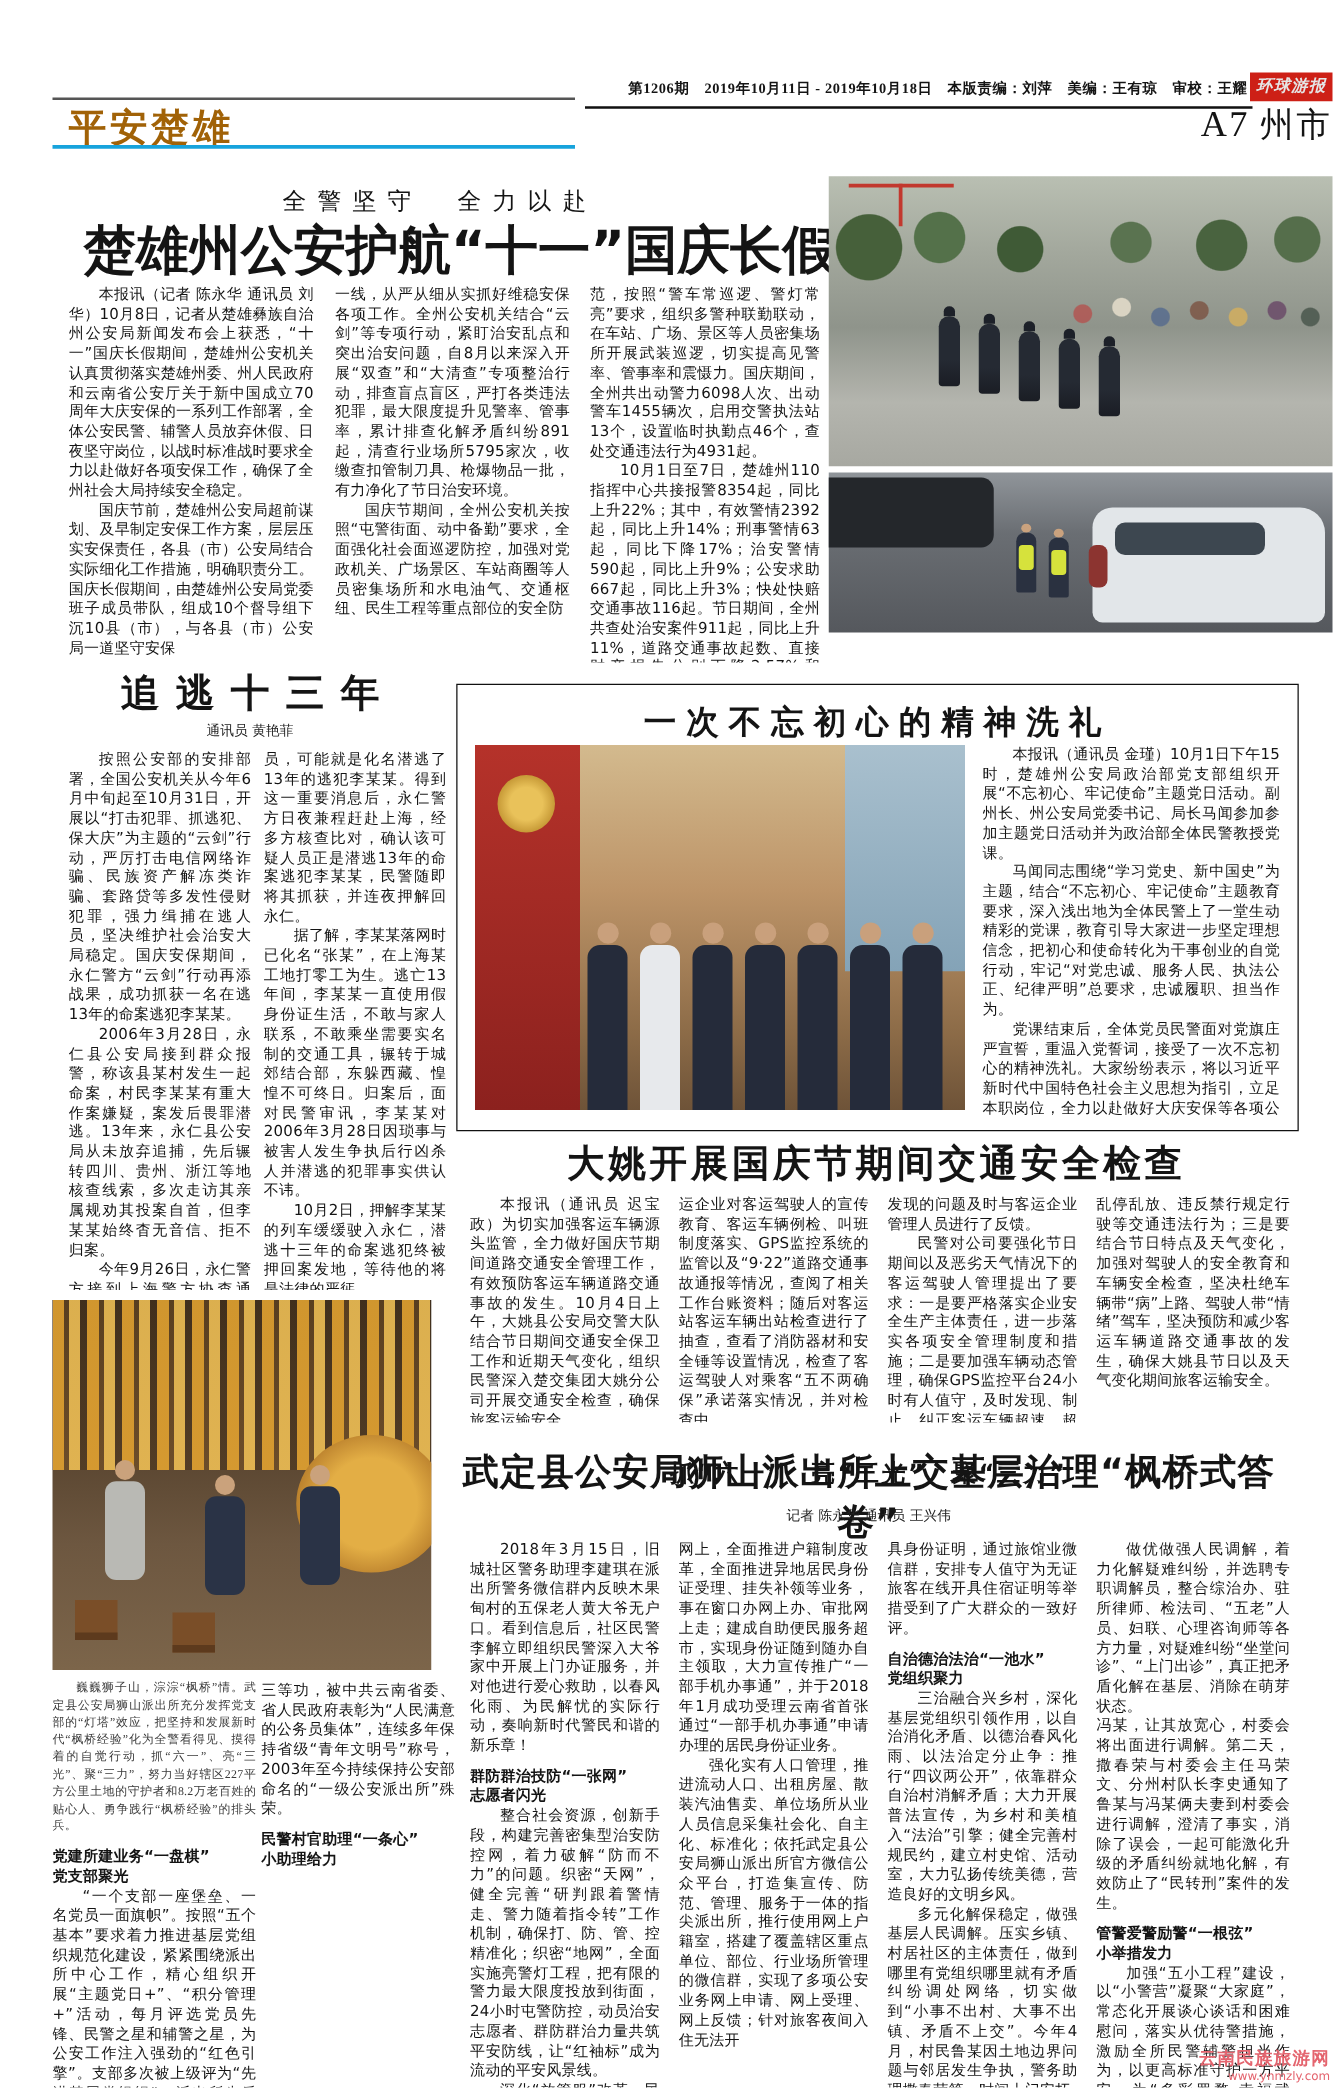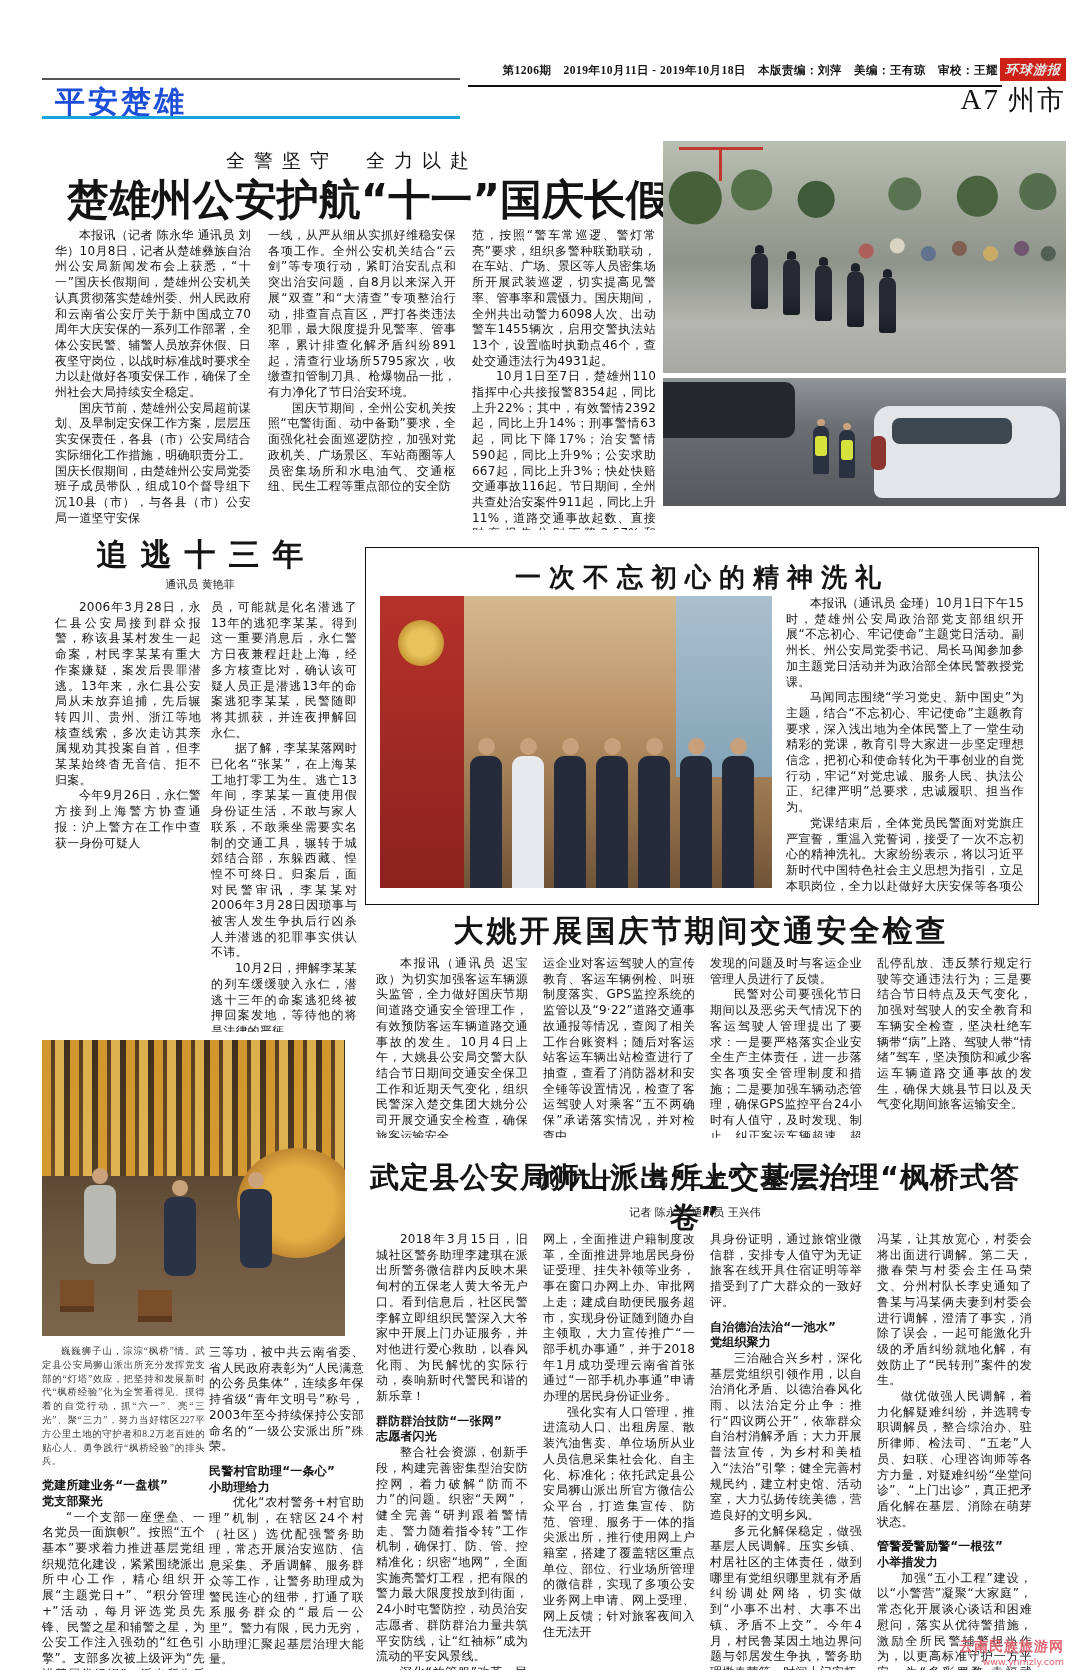--- a/index.html
+++ b/index.html
@@ -8,21 +8,21 @@
   
   .info-line{position:absolute;left:420px;top:63px;width:578px;text-align:right;
              font-family:"Liberation Serif",serif;font-weight:bold;font-size:11.5px;letter-spacing:.5px;}
   .head-rule{position:absolute;left:468px;top:85px;width:534px;height:2px;background:#111;}
   .brand-box{position:absolute;left:1000px;top:58px;width:66px;height:23px;background:#cd2016;
              color:#e5e5e5;font-weight:bold;font-style:italic;font-size:13px;line-height:23px;text-align:center;letter-spacing:1px;}
   .page-no{position:absolute;left:866px;top:82px;width:200px;text-align:right;
            font-family:"Liberation Serif",serif;font-size:29px;letter-spacing:2px;}
   .page-no .sec{margin-left:8px;font-size:27px;}
   .mast-rule-top{position:absolute;left:42px;top:78px;width:418px;height:1.5px;background:#555;}
-  .masthead{position:absolute;left:55px;top:82px;font-size:30px;font-weight:900;color:#1d4ed8;letter-spacing:3px;}
+  .masthead{position:absolute;left:55px;top:82px;font-size:30px;font-weight:900;color:#a16207;letter-spacing:3px;}
   .mast-rule-bot{position:absolute;left:42px;top:116px;width:418px;height:2.5px;background:#17a3dc;}
   
   .col{position:absolute;font-size:12px;line-height:15.7px;text-align:justify;overflow:hidden;letter-spacing:.2px;}
   .para{margin:0;text-indent:2em;}
   .cont{text-indent:0;}
   .subhead{font-weight:700;text-indent:0;}
   .gap{margin-top:9px;}
   .byline{position:absolute;text-align:center;font-size:11px;color:#222;}
   
   .a1-kicker{position:absolute;left:42px;top:148px;width:620px;text-align:center;
@@ -170,20 +170,21 @@
     <div class="car-dark"></div>
     <div class="car-white"></div>
     <div class="cop"></div>
     <div class="cop"></div>
     <div class="rider"></div>
   </div>
 
   <div class="a2-head">追逃十三年</div>
   <div class="byline" style="left:42px;top:577px;width:316px;">通讯员 黄艳菲</div>
   <div class="col" style="left:55px;top:600px;width:146px;height:432px;">
+      <p class="para">按照公安部的安排部署，全国公安机关从今年6月中旬起至10月31日，开展以“打击犯罪、抓逃犯、保大庆”为主题的“云剑”行动，严厉打击电信网络诈骗、民族资产解冻类诈骗、套路贷等多发性侵财犯罪，强力缉捕在逃人员，坚决维护社会治安大局稳定。国庆安保期间，永仁警方“云剑”行动再添战果，成功抓获一名在逃13年的命案逃犯李某某。</p>
       <p class="para">2006年3月28日，永仁县公安局接到群众报警，称该县某村发生一起命案，村民李某某有重大作案嫌疑，案发后畏罪潜逃。13年来，永仁县公安局从未放弃追捕，先后辗转四川、贵州、浙江等地核查线索，多次走访其亲属规劝其投案自首，但李某某始终杳无音信、拒不归案。</p>
       <p class="para">今年9月26日，永仁警方接到上海警方协查通报：沪上警方在工作中查获一身份可疑人</p>
     </div>
   <div class="col" style="left:211px;top:600px;width:146px;height:432px;">
       <p class="para cont">员，可能就是化名潜逃了13年的逃犯李某某。得到这一重要消息后，永仁警方日夜兼程赶赴上海，经多方核查比对，确认该可疑人员正是潜逃13年的命案逃犯李某某，民警随即将其抓获，并连夜押解回永仁。</p>
       <p class="para">据了解，李某某落网时已化名“张某”，在上海某工地打零工为生。逃亡13年间，李某某一直使用假身份证生活，不敢与家人联系，不敢乘坐需要实名制的交通工具，辗转于城郊结合部，东躲西藏、惶惶不可终日。归案后，面对民警审讯，李某某对2006年3月28日因琐事与被害人发生争执后行凶杀人并潜逃的犯罪事实供认不讳。</p>
       <p class="para">10月2日，押解李某某的列车缓缓驶入永仁，潜逃十三年的命案逃犯终被押回案发地，等待他的将是法律的严惩。</p>
     </div>
 
   <div class="a3-box">
@@ -239,43 +240,42 @@
     <div>
         <div class="subhead gap">党建所建业务“一盘棋”</div>
         <div class="subhead">党支部聚光</div>
         <p class="para">“一个支部一座堡垒、一名党员一面旗帜”。按照“五个基本”要求着力推进基层党组织规范化建设，紧紧围绕派出所中心工作，精心组织开展“主题党日+”、“积分管理+”活动，每月评选党员先锋、民警之星和辅警之星，为公安工作注入强劲的“红色引擎”。支部多次被上级评为“先进基层党组织”，派出所先后荣记集体二等功、</p>
       </div>
   </div>
   <div class="col" style="left:209px;top:1345px;width:155px;height:325px;">
       <p class="para cont">三等功，被中共云南省委、省人民政府表彰为“人民满意的公务员集体”，连续多年保持省级“青年文明号”称号，2003年至今持续保持公安部命名的“一级公安派出所”殊荣。</p>
       <div class="subhead gap">民警村官助理“一条心”</div>
       <div class="subhead">小助理给力</div>
-      <p class="para">优化“农村警务+村官助理”机制，在辖区24个村（社区）选优配强警务助理，常态开展治安巡防、信息采集、矛盾调解、服务群众等工作，让警务助理成为警民连心的纽带，打通了联系服务群众的“最后一公里”。警力有限，民力无穷，小助理汇聚起基层治理大能量。</p>
     </div>
   <div class="col" style="left:376px;top:1232px;width:152px;height:438px;">
       <p class="para">2018年3月15日，旧城社区警务助理李建琪在派出所警务微信群内反映木果甸村的五保老人黄大爷无户口。看到信息后，社区民警李解立即组织民警深入大爷家中开展上门办证服务，并对他进行爱心救助，以春风化雨、为民解忧的实际行动，奏响新时代警民和谐的新乐章！</p>
       <div class="subhead gap">群防群治技防“一张网”</div>
       <div class="subhead">志愿者闪光</div>
       <p class="para">整合社会资源，创新手段，构建完善密集型治安防控网，着力破解“防而不力”的问题。织密“天网”，健全完善“研判跟着警情走、警力随着指令转”工作机制，确保打、防、管、控精准化；织密“地网”，全面实施亮警灯工程，把有限的警力最大限度投放到街面，24小时屯警防控，动员治安志愿者、群防群治力量共筑平安防线，让“红袖标”成为流动的平安风景线。</p>
       <p class="para">深化“放管服”改革，民生警务提速增效，把更多户籍业务从窗口搬到</p>
     </div>
   <div class="col" style="left:543px;top:1232px;width:152px;height:438px;">
       <p class="para cont">网上，全面推进户籍制度改革，全面推进异地居民身份证受理、挂失补领等业务，事在窗口办网上办、审批网上走；建成自助便民服务超市，实现身份证随到随办自主领取，大力宣传推广“一部手机办事通”，并于2018年1月成功受理云南省首张通过“一部手机办事通”申请办理的居民身份证业务。</p>
       <p class="para">强化实有人口管理，推进流动人口、出租房屋、散装汽油售卖、单位场所从业人员信息采集社会化、自主化、标准化；依托武定县公安局狮山派出所官方微信公众平台，打造集宣传、防范、管理、服务于一体的指尖派出所，推行使用网上户籍室，搭建了覆盖辖区重点单位、部位、行业场所管理的微信群，实现了多项公安业务网上申请、网上受理、网上反馈；针对旅客夜间入住无法开</p>
     </div>
   <div class="col" style="left:710px;top:1232px;width:152px;height:438px;">
       <p class="para cont">具身份证明，通过旅馆业微信群，安排专人值守为无证旅客在线开具住宿证明等举措受到了广大群众的一致好评。</p>
       <div class="subhead gap">自治德治法治“一池水”</div>
       <div class="subhead">党组织聚力</div>
       <p class="para">三治融合兴乡村，深化基层党组织引领作用，以自治消化矛盾、以德治春风化雨、以法治定分止争：推行“四议两公开”，依靠群众自治村消解矛盾；大力开展普法宣传，为乡村和美植入“法治”引擎；健全完善村规民约，建立村史馆、活动室，大力弘扬传统美德，营造良好的文明乡风。</p>
       <p class="para">多元化解保稳定，做强基层人民调解。压实乡镇、村居社区的主体责任，做到哪里有党组织哪里就有矛盾纠纷调处网络，切实做到“小事不出村、大事不出镇、矛盾不上交”。今年4月，村民鲁某因土地边界问题与邻居发生争执，警务助理撒春荣第一时间上门安抚</p>
     </div>
   <div class="col" style="left:877px;top:1232px;width:155px;height:438px;">
+      <p class="para">做优做强人民调解，着力化解疑难纠纷，并选聘专职调解员，整合综治办、驻所律师、检法司、“五老”人员、妇联、心理咨询师等各方力量，对疑难纠纷“坐堂问诊”、“上门出诊”，真正把矛盾化解在基层、消除在萌芽状态。</p>
       <p class="para cont">冯某，让其放宽心，村委会将出面进行调解。第二天，撒春荣与村委会主任马荣文、分州村队长李史通知了鲁某与冯某俩夫妻到村委会进行调解，澄清了事实，消除了误会，一起可能激化升级的矛盾纠纷就地化解，有效防止了“民转刑”案件的发生。</p>
-      <p class="para">做优做强人民调解，着力化解疑难纠纷，并选聘专职调解员，整合综治办、驻所律师、检法司、“五老”人员、妇联、心理咨询师等各方力量，对疑难纠纷“坐堂问诊”、“上门出诊”，真正把矛盾化解在基层、消除在萌芽状态。</p>
       <div class="subhead gap">管警爱警励警“一根弦”</div>
       <div class="subhead">小举措发力</div>
       <p class="para">加强“五小工程”建设，以“小警营”凝聚“大家庭”，常态化开展谈心谈话和困难慰问，落实从优待警措施，激励全所民警辅警担当作为，以更高标准守护一方平安，为“多彩罗婺·幸福武定”不断努力、不懈奋斗！</p>
     </div>
 
   <div class="wm">
     <div class="l1">云南民族旅游网</div>
     <div class="l2">www.ynmzly.com</div>
   </div>
 

